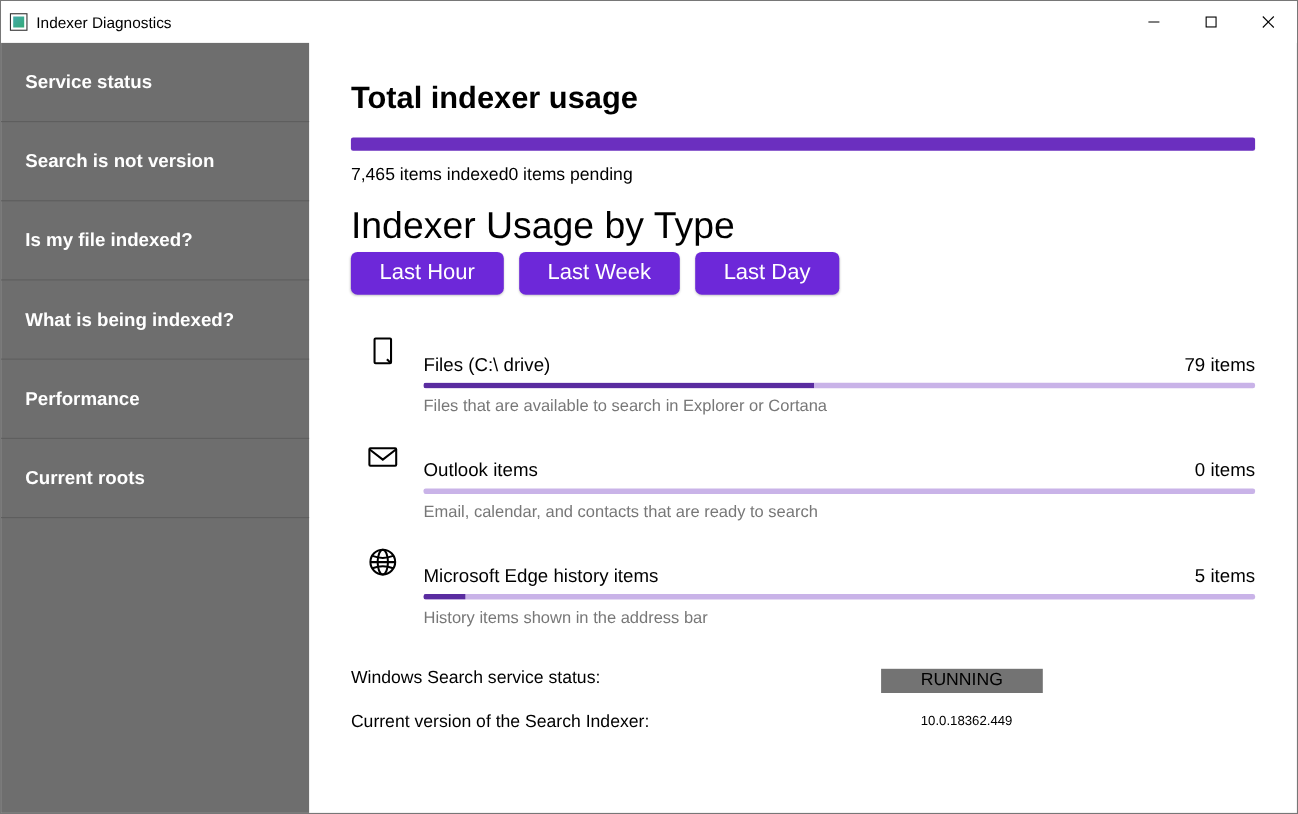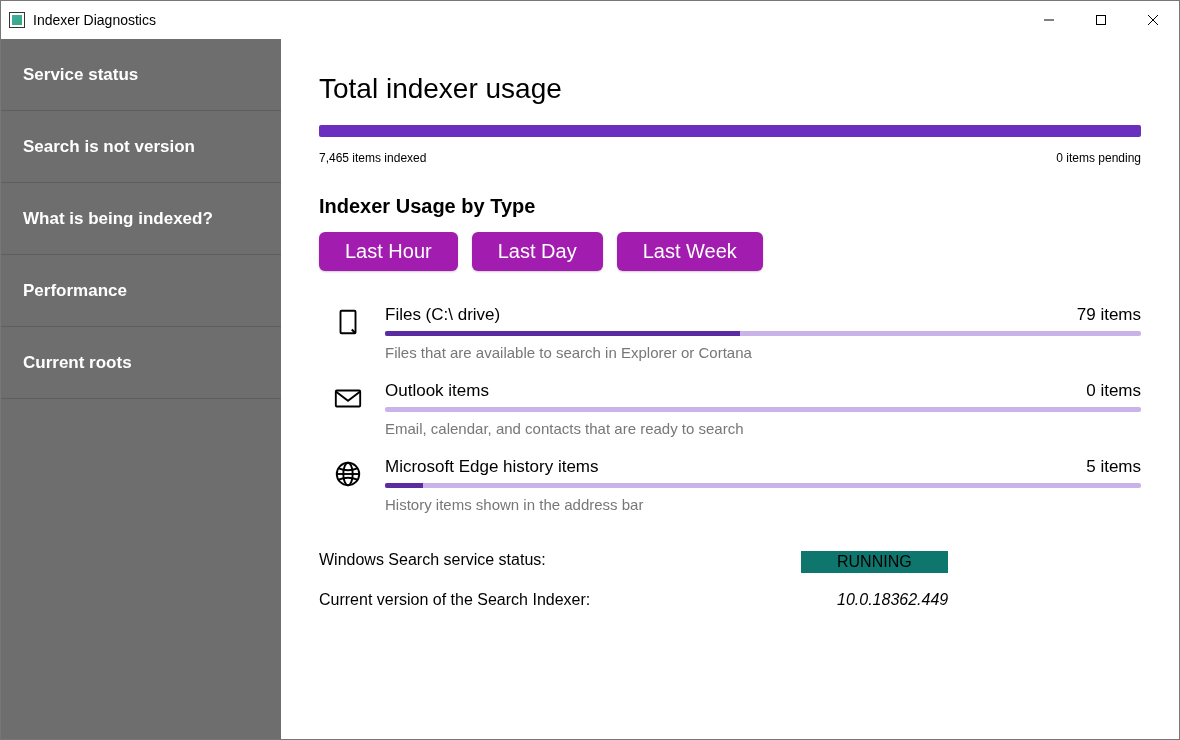--- a/index.html
+++ b/index.html
@@ -10,40 +10,40 @@
   .titlebar-title { font-size: 14px; color: #000; }
   .app-icon { width: 16px; height: 16px; border: 1px solid #333; display: inline-block; position: relative; }
   .app-icon::before { content: ""; position: absolute; left: 2px; top: 2px; width: 10px; height: 10px; background: linear-gradient(135deg,#4aa,#3a7); }
   .win-controls { display: flex; height: 100%; }
   .win-btn { width: 52px; height: 100%; display: flex; align-items: center; justify-content: center; font-size: 14px; color: #000; cursor: default; }
   .win-btn svg { width: 12px; height: 12px; stroke: #000; stroke-width: 1; fill: none; }
   .body { flex: 1; display: flex; min-height: 0; }
   .sidebar { width: 280px; background: #6e6e6e; display: flex; flex-direction: column; }
   .sidebar-item { height: 72px; display: flex; align-items: center; padding: 0 22px; color: #fff; font-size: 17px; font-weight: 600; border-bottom: 1px solid #5e5e5e; cursor: default; }
   .main { flex: 1; padding: 34px 38px 20px 38px; color: #000; overflow: hidden; }
-  .h1 { font-size: 28px; font-weight: 400; margin-bottom: 20px; }
+  .h1 { font-size: 28px; font-weight: 700; margin-bottom: 20px; }
   .total-bar { width: 100%; height: 12px; background: #6b2fbf; border-radius: 2px; margin-bottom: 14px; }
-  .total-row { display: flex; justify-content: space-between; font-size: 12px; margin-bottom: 30px; }
-  .h2 { font-size: 20px; font-weight: 700; margin-bottom: 14px; }
+  .total-row { display: flex; font-size: 16px; margin-bottom: 17px; }
+  .h2 { font-size: 34px; font-weight: 400; margin-bottom: 4px; }
   .time-buttons { display: flex; gap: 14px; margin-bottom: 34px; }
-  .time-btn { background: #a21caf; color: #fff; border: none; border-radius: 6px; padding: 8px 26px; font-size: 20px; font-weight: 500; cursor: default; box-shadow: 0 1px 2px rgba(0,0,0,0.2); }
+  .time-btn { background: #6d28d9; color: #fff; border: none; border-radius: 6px; padding: 8px 26px; font-size: 20px; font-weight: 500; cursor: default; box-shadow: 0 1px 2px rgba(0,0,0,0.2); }
   .type-list { margin-left: 12px; }
   .type-row { display: flex; gap: 20px; margin-bottom: 20px; }
   .type-icon { width: 34px; height: 34px; flex-shrink: 0; display: flex; align-items: center; justify-content: center; }
   .type-icon svg { width: 30px; height: 30px; stroke: #000; stroke-width: 2; fill: none; }
   .type-body { flex: 1; }
-  .type-head { display: flex; justify-content: space-between; font-size: 17px; margin-bottom: 6px; }
+  .type-head { display: flex; justify-content: space-between; font-size: 17px; margin-bottom: 6px; margin-top: 20px; }
   .type-bar { height: 5px; background: #c9b3e8; border-radius: 2px; overflow: hidden; margin-bottom: 8px; }
   .type-bar-fill { height: 100%; background: #5a2ca0; }
   .type-desc { font-size: 15px; color: #777; }
   .status-block { margin-top: 38px; }
   .status-row { display: flex; align-items: flex-start; margin-bottom: 18px; gap: 32px; }
   .status-label { width: 450px; font-size: 16px; }
-  .status-badge { background: #0f766e; color: #000; padding: 2px 36px; font-size: 16px; }
-  .status-value { font-size: 16px; padding-left: 36px; font-style: italic; }
+  .status-badge { background: #737373; color: #000; padding: 2px 36px; font-size: 16px; }
+  .status-value { font-size: 12px; padding-left: 36px; }
 </style>
 </head>
 <body>
 
 <div class="window">
   <div class="titlebar">
     <div class="titlebar-left">
       <span class="app-icon"></span>
       <span class="titlebar-title">Indexer Diagnostics</span>
     </div>
@@ -69,20 +69,23 @@
 
   <div class="body">
     <div class="sidebar">
       <div class="sidebar-item">
           <span>Service status</span>
         </div>
       <div class="sidebar-item">
           <span>Search is not version</span>
         </div>
       <div class="sidebar-item">
+          <span>Is my file indexed?</span>
+        </div>
+      <div class="sidebar-item">
           <span>What is being indexed?</span>
         </div>
       <div class="sidebar-item">
           <span>Performance</span>
         </div>
       <div class="sidebar-item">
           <span>Current roots</span>
         </div>
     </div>
 
@@ -90,22 +93,22 @@
       <div class="h1">Total indexer usage</div>
       <div class="total-bar"></div>
       <div class="total-row">
         <span>7,465 items indexed</span>
         <span>0 items pending</span>
       </div>
 
       <div class="h2">Indexer Usage by Type</div>
       <div class="time-buttons">
         <button class="time-btn">Last Hour</button>
+        <button class="time-btn">Last Week</button>
         <button class="time-btn">Last Day</button>
-        <button class="time-btn">Last Week</button>
       </div>
 
       <div class="type-list">
 
         <div class="type-row">
           <div class="type-icon">
             <svg viewBox="0 0 32 32">
                 <rect x="8" y="4" width="16" height="24" rx="1"></rect>
                 <path d="M20 24 L24 28"></path>
               </svg>

